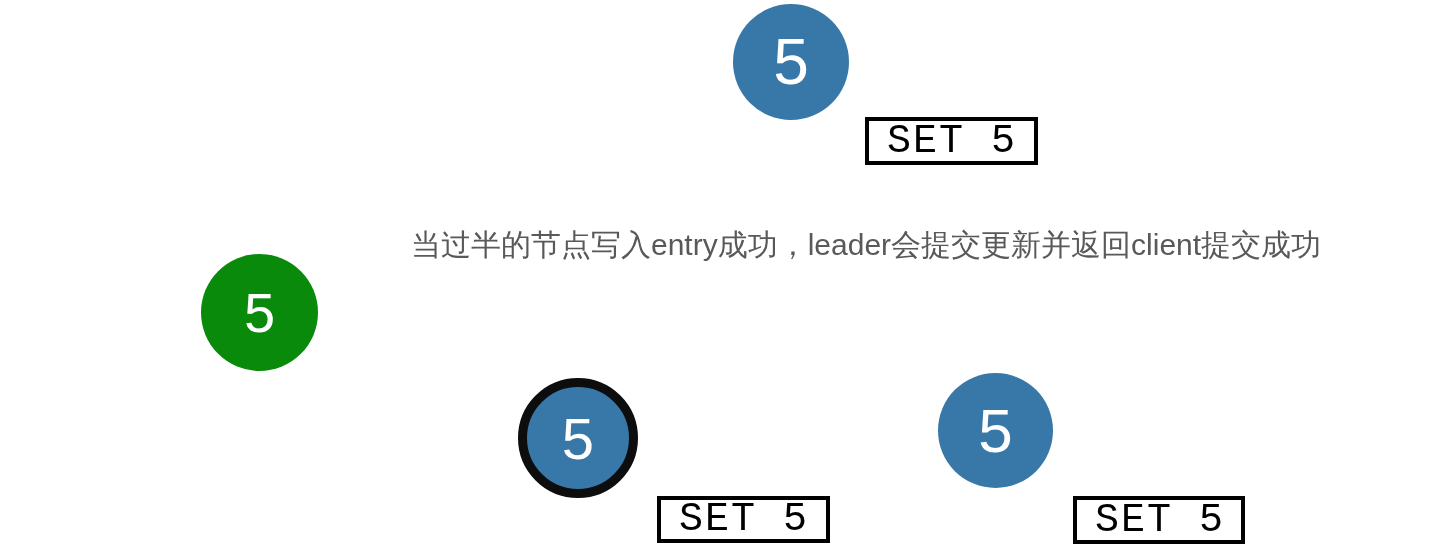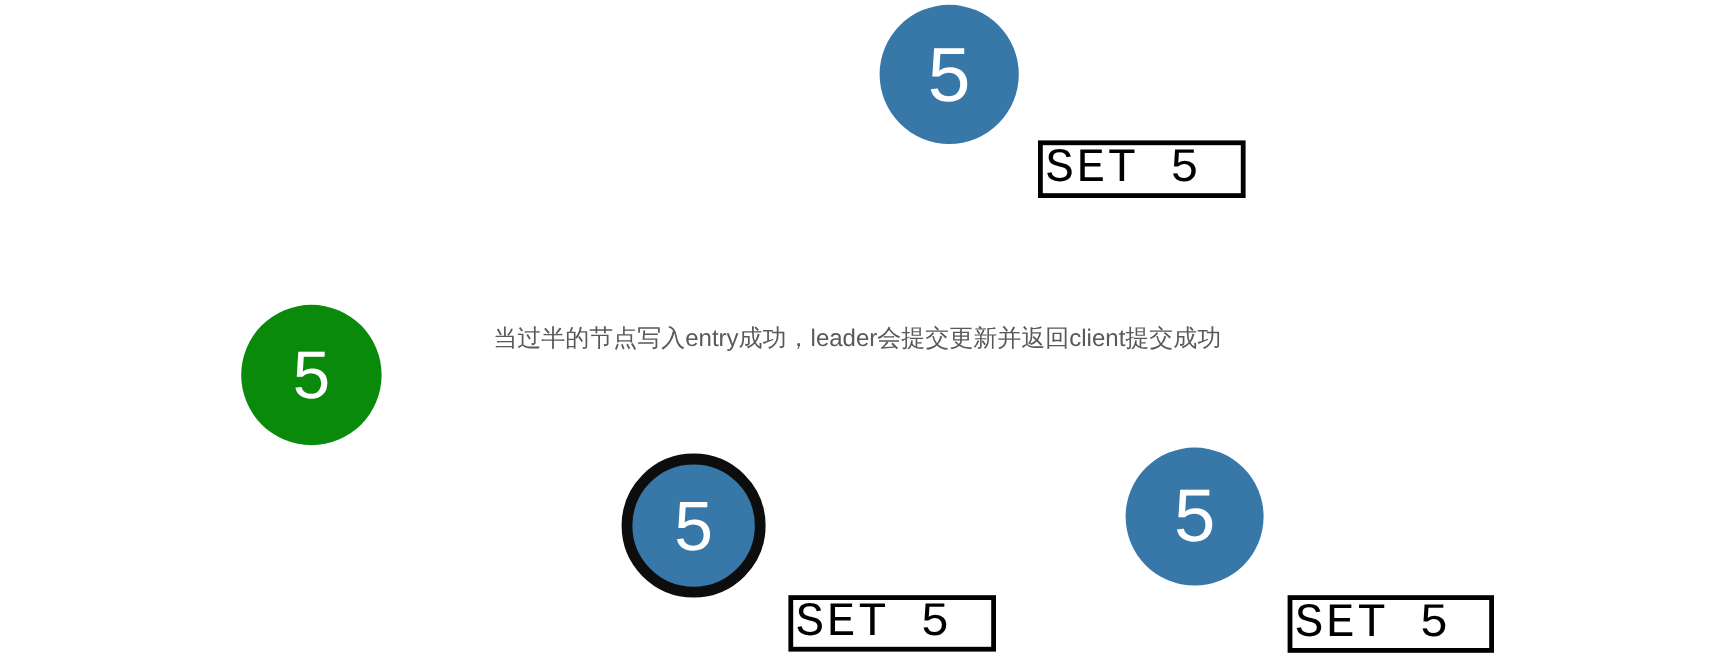--- a/index.html
+++ b/index.html
@@ -58,41 +58,40 @@
   #node-right .val { font-size: 62px; }
 
   
   .logbox {
     position: absolute;
     box-sizing: border-box;
     border: 4px solid var(--box-border, #000000);
     background: #ffffff;
     display: flex;
     align-items: center;
-    padding-left: 2px;
+    padding-left: 18px;
     font-family: "Liberation Mono", "DejaVu Sans Mono", monospace;
     font-size: 40px;
     letter-spacing: 2px;
     color: #000000;
     white-space: pre;
   }
   #logbox-top          { left: 865px;  top: 117px; width: 173px; height: 48px; }
   #logbox-bottom-left  { left: 657px;  top: 496px; width: 173px; height: 47px; }
   #logbox-bottom-right { left: 1073px; top: 496px; width: 172px; height: 48px; }
 
   
   #caption {
     position: absolute;
     left: 411px; top: 224px;
     width: 920px;
     color: var(--caption-gray, #595959);
-    font-size: 20px;
+    font-size: 30px;
     line-height: 41px;
     font-family: "Liberation Sans", sans-serif;
-    margin-top: 38px;
   }
 </style>
 </head>
 <body>
 
 <div id="canvas">
 
   <div class="node node-blue" id="node-top">
     <span class="val">5</span>
   </div>

